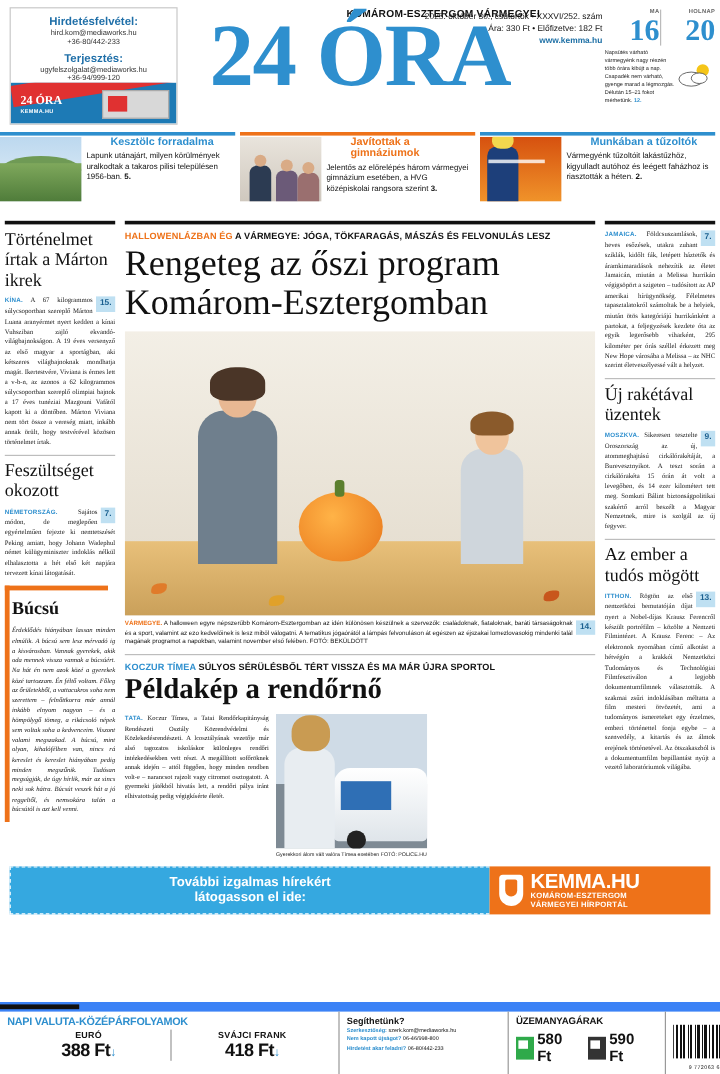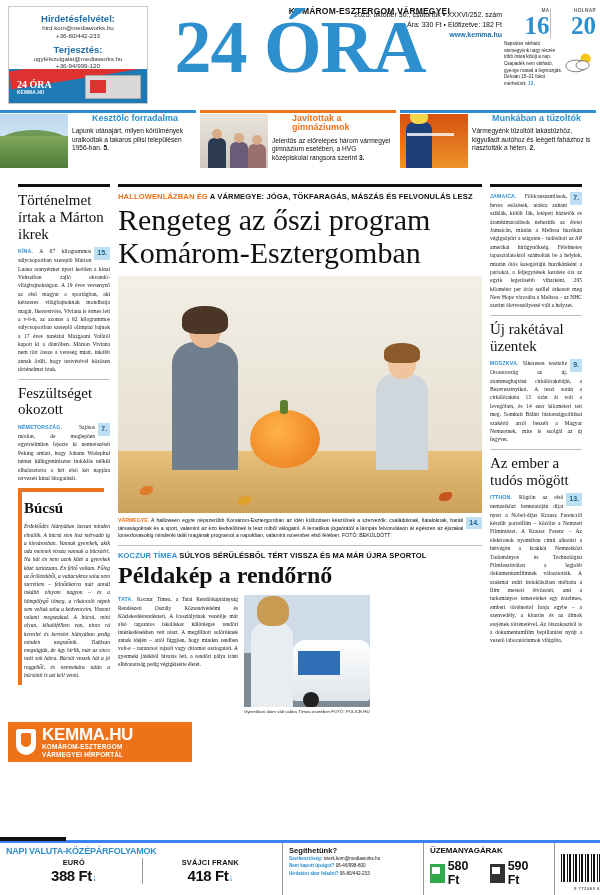--- a/index.html
+++ b/index.html
@@ -62,21 +62,21 @@
   .teasers{display:flex;height:64px;margin-top:2px;}
   .teaser{flex:1;display:flex;position:relative;padding-top:4px;}
   .teaser .top-rule{position:absolute;left:0;right:4px;top:0;height:3px;}
   .t-photo{width:68px;height:54px;flex:0 0 68px;margin-right:4px;overflow:hidden;position:relative;}
   .t-body{flex:1;padding-right:6px;}
   .t-title{font-size:9px;font-weight:bold;line-height:1.05;margin-bottom:4px;padding-left:20px;}
   .t-text{font-size:6.6px;line-height:1.28;color:#111;}
   .t-pg{font-weight:bold;}
 
   
-  .content{display:flex;padding:0 18px;margin-top:4px;}
+  .content{display:flex;padding:0 4px;margin-top:4px;}
   .col-left{width:92px;flex:0 0 92px;}
   .col-mid{flex:1;padding:0 8px;}
   .col-right{width:92px;flex:0 0 92px;}
 
   .hr-thick{height:3px;background:#111;margin:6px 0 5px;}
   .hr-thin{height:1px;background:#bdbdbd;margin:5px 0;}
 
   .side-head{
     font-family:"Liberation Serif",serif;font-size:15px;line-height:1.12;
     font-weight:normal;color:#111;margin:0 0 5px;
@@ -135,21 +135,21 @@
   .promo-right{
     width:176px;flex:0 0 176px;background:#ee7219;color:#fff;display:flex;align-items:center;padding-left:8px;
   }
   .shield{width:20px;height:26px;background:#fff;margin-right:6px;flex:0 0 20px;
           border-radius:3px 3px 10px 10px;position:relative;}
   .shield:after{content:"";position:absolute;left:5px;top:4px;width:10px;height:14px;border-radius:2px 2px 6px 6px;background:#ee7219;}
   .promo-brand{font-size:17px;font-weight:bold;letter-spacing:-.3px;line-height:1;}
   .promo-sub{font-size:6.4px;font-weight:bold;letter-spacing:.2px;line-height:1.25;}
 
   
-  .footer{position:absolute;left:0;bottom:0;width:600px;height:52px;border-top:3px solid #3b82f6;}
+  .footer{position:absolute;left:0;bottom:0;width:600px;height:52px;border-top:8px solid #3b82f6;}
   .f-strip{position:absolute;left:0;top:-6px;width:66px;height:4px;background:#111;}
   .f-inner{display:flex;height:52px;}
   .f-cur{width:272px;flex:0 0 272px;padding:3px 4px 0 6px;}
   .f-cur-title{font-size:9px;font-weight:bold;color:#2e8fce;letter-spacing:-.2px;}
   .f-cur-row{display:flex;margin-top:2px;}
   .f-cur-cell{flex:1;text-align:center;}
   .f-cur-cell + .f-cur-cell{border-left:1px solid #999;}
   .f-cur-name{font-size:7.4px;font-weight:bold;letter-spacing:.2px;}
   .f-cur-val{font-size:15px;font-weight:bold;letter-spacing:-.4px;}
   .f-cur-val .arr{color:#2e8fce;font-size:10px;}
@@ -440,20 +440,26 @@
         <div class="side-body">
           <span class="pgbox">13.</span>
           <span class="dateline">ITTHON.</span>
           <span>Rögtön az első nemzetközi bemutatóján díjat nyert a Nobel-díjas Krausz Ferencről készült portréfilm – közölte a Nemzeti Filmintézet. A Krausz Ferenc – Az elektronok nyomában című alkotást a hétvégén a krakkói Nemzetközi Tudományos és Technológiai Filmfesztiválon a legjobb dokumentumfilmnek választották. A szakmai zsűri indoklásában méltatta a film mesteri ötvözetét, ami a tudományos ismereteket egy érzelmes, emberi történettel fonja egybe – a szenvedély, a kitartás és az álmok erejének történetével. Az ötszakaszból is a dokumentumfilm bepillantást nyújt a vezető laboratóriumok világába.</span>
         </div>
       </div>
     </div>
   </div>
 
   <div class="promo">
+    <div class="promo-left">
+      <div>
+        <div>További izgalmas hírekért</div>
+        <div>látogasson el ide:</div>
+      </div>
+    </div>
     <div class="promo-right">
       <div class="shield"></div>
       <div>
         <div class="promo-brand">KEMMA.HU</div>
         <div class="promo-sub">KOMÁROM-ESZTERGOM</div>
         <div class="promo-sub">VÁRMEGYEI HÍRPORTÁL</div>
       </div>
     </div>
   </div>
 

